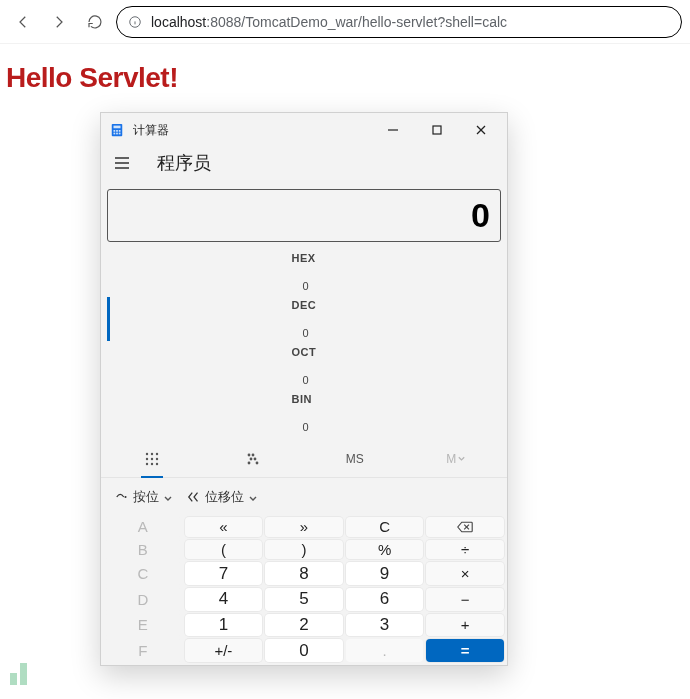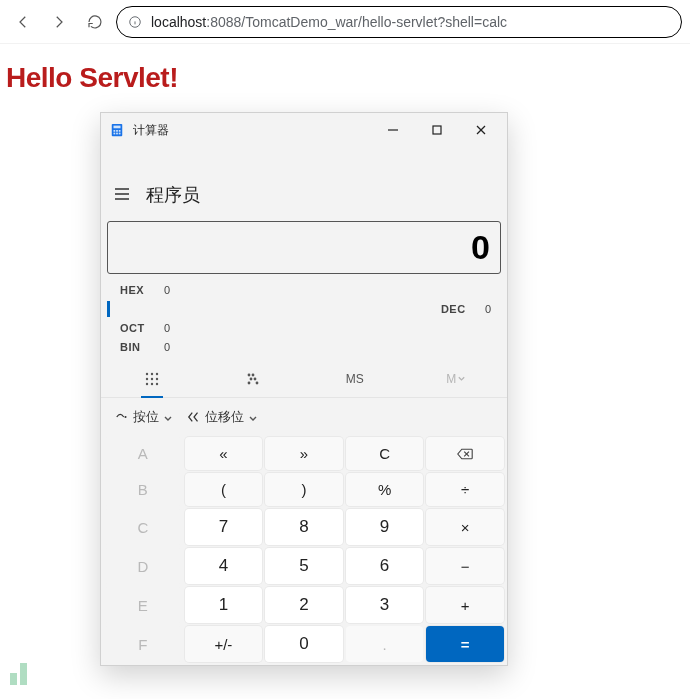--- a/index.html
+++ b/index.html
@@ -24,29 +24,29 @@
   
   .calc-window { position:absolute; left:100px; top:112px; width:408px; height:554px; background:#f3f3f3; border:1px solid #d0d0d0; border-radius:0; box-shadow: 0 10px 28px rgba(0,0,0,.18); display:flex; flex-direction:column; overflow:hidden; }
   .titlebar { height:34px; display:flex; align-items:center; padding:0 4px 0 8px; }
   .app-ico { width:16px;height:16px;display:flex;align-items:center;justify-content:center; margin-right:8px; }
   .app-ico svg{width:14px;height:14px;}
   .title-text { font-size:12px; color:#222; }
   .titlebar-spacer { flex:1; }
   .win-btn { width:44px; height:30px; display:flex; align-items:center; justify-content:center; }
   .win-btn svg{ width:12px;height:12px; stroke:#222; fill:none; stroke-width:1.2; }
 
-  .mode-row { display:flex; align-items:flex-start; padding:4px 10px; gap:13px;margin-top:32px; }
+  .mode-row { display:flex; align-items:center; padding:4px 10px; gap:24px; }
   .ham { width:22px;height:22px;display:flex;align-items:center;justify-content:center;}
   .ham svg{width:16px;height:14px;stroke:#222;stroke-width:1.4;fill:none;}
   .mode-name { font-size:18px; color:#222; font-weight:500; }
 
   .display { margin:10px 6px 6px; border:1px solid #555; border-radius:3px; padding:6px 10px; text-align:right; font-size:34px; font-weight:600; color:#000; background:#f3f3f3; }
 
   .radix-block { display:flex; flex-direction:column; padding:2px 6px 6px; gap:3px; }
-  .radix-row { display:flex; align-items:center; font-size:11px; color:#444; padding:2px 10px; gap:16px; border-left:3px solid transparent; }
+  .radix-row { display:flex; align-items:center; font-size:11px; color:#444; padding:2px 10px; gap:16px; border-left:3px solid transparent;flex-direction:column; }
   .radix-row.selected { border-left-color:#0067c0;justify-content:flex-end; }
   .radix-label { width:28px; font-weight:600; letter-spacing:0.5px; }
   .radix-val { }
 
   .tool-row { display:flex; align-items:center; border-bottom:1px solid #e4e4e4; }
   .tool-row .tool { flex:1; height:36px; display:flex; align-items:center; justify-content:center; font-size:12px; color:#555; position:relative; }
   .tool.active::after { content:""; position:absolute; bottom:-1px; left:50%; transform:translateX(-50%); width:22px; height:2px; background:#0067c0; }
   .tool svg{ width:16px;height:16px; fill:#555; }
   .tool.disabled { color:#b5b5b5; }
   .tool.disabled svg{ fill:#b5b5b5; }

